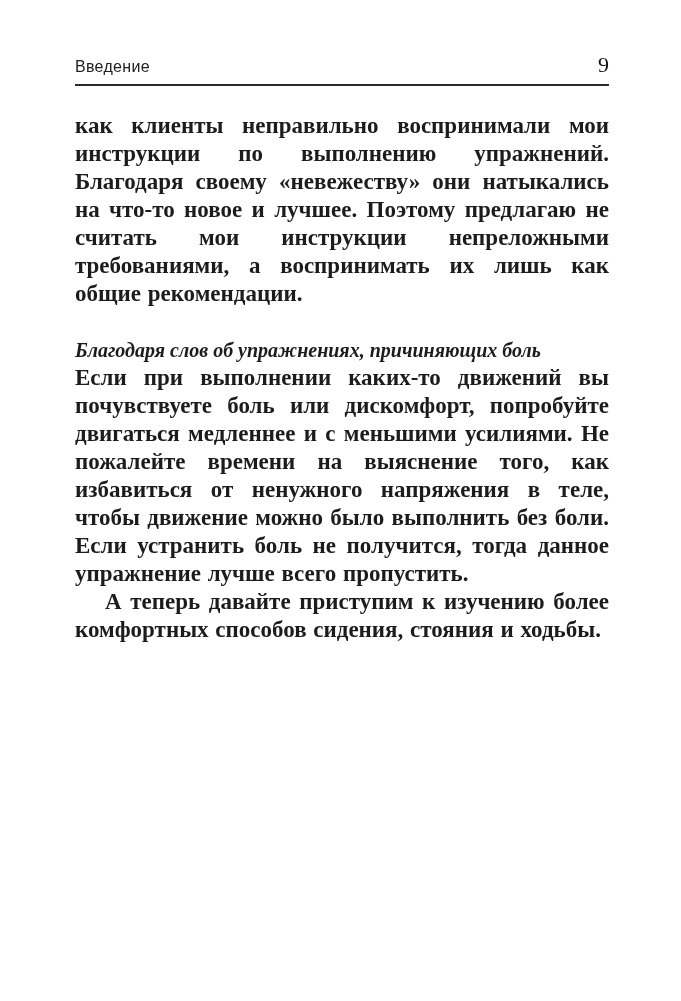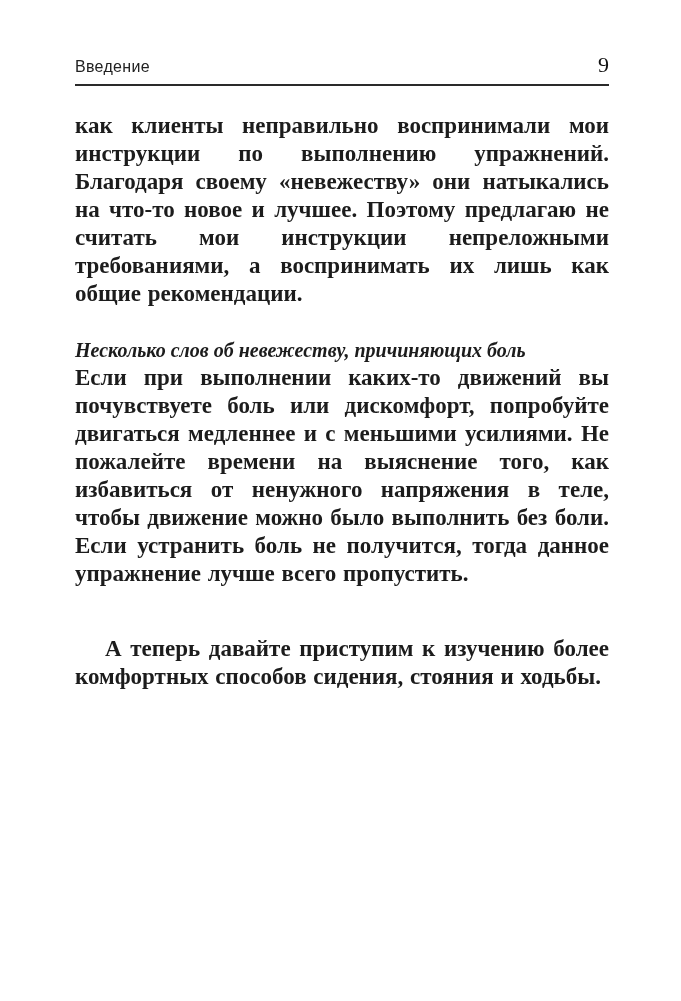--- a/index.html
+++ b/index.html
@@ -42,21 +42,20 @@
   main p {
     font-size: 23px;
     font-weight: bold;
     line-height: 28px;
     text-align: justify;
     margin: 0;
     word-spacing: 1px;
   }
   main p.indented {
     text-indent: 30px;
-    margin-top: 47px;
   }
   h2.sub-heading {
     font-size: 20px;
     font-weight: bold;
     font-style: italic;
     line-height: 28px;
     margin: 28px 0 0 0;
     text-align: left;
   }
 </style>
@@ -66,19 +65,19 @@
 <div class="page">
   <header class="running-head">
     <span class="section">Введение</span>
     <span class="folio">9</span>
   </header>
   <hr class="head-rule">
 
   <main>
     <p>как клиенты неправильно воспринимали мои инструкции по выполнению упражнений. Благодаря своему «невежеству» они натыкались на что-то новое и лучшее. Поэтому предлагаю не считать мои инструкции непреложными требованиями, а воспринимать их лишь как общие рекомендации.</p>
 
-    <h2 class="sub-heading">Несколько слов об невежеству, причиняющих боль</h2>
+    <h2 class="sub-heading">Благодаря слов об упражнениях, причиняющих боль</h2>
 
     <p>Если при выполнении каких-то движений вы почувствуете боль или дискомфорт, попробуйте двигаться медленнее и с меньшими усилиями. Не пожалейте времени на выяснение того, как избавиться от ненужного напряжения в теле, чтобы движение можно было выполнить без боли. Если устранить боль не получится, тогда данное упражнение лучше всего пропустить.</p>
 
     <p class="indented">А теперь давайте приступим к изучению более комфортных способов сидения, стояния и ходьбы.</p>
   </main>
 </div>
 
 </body></html>

